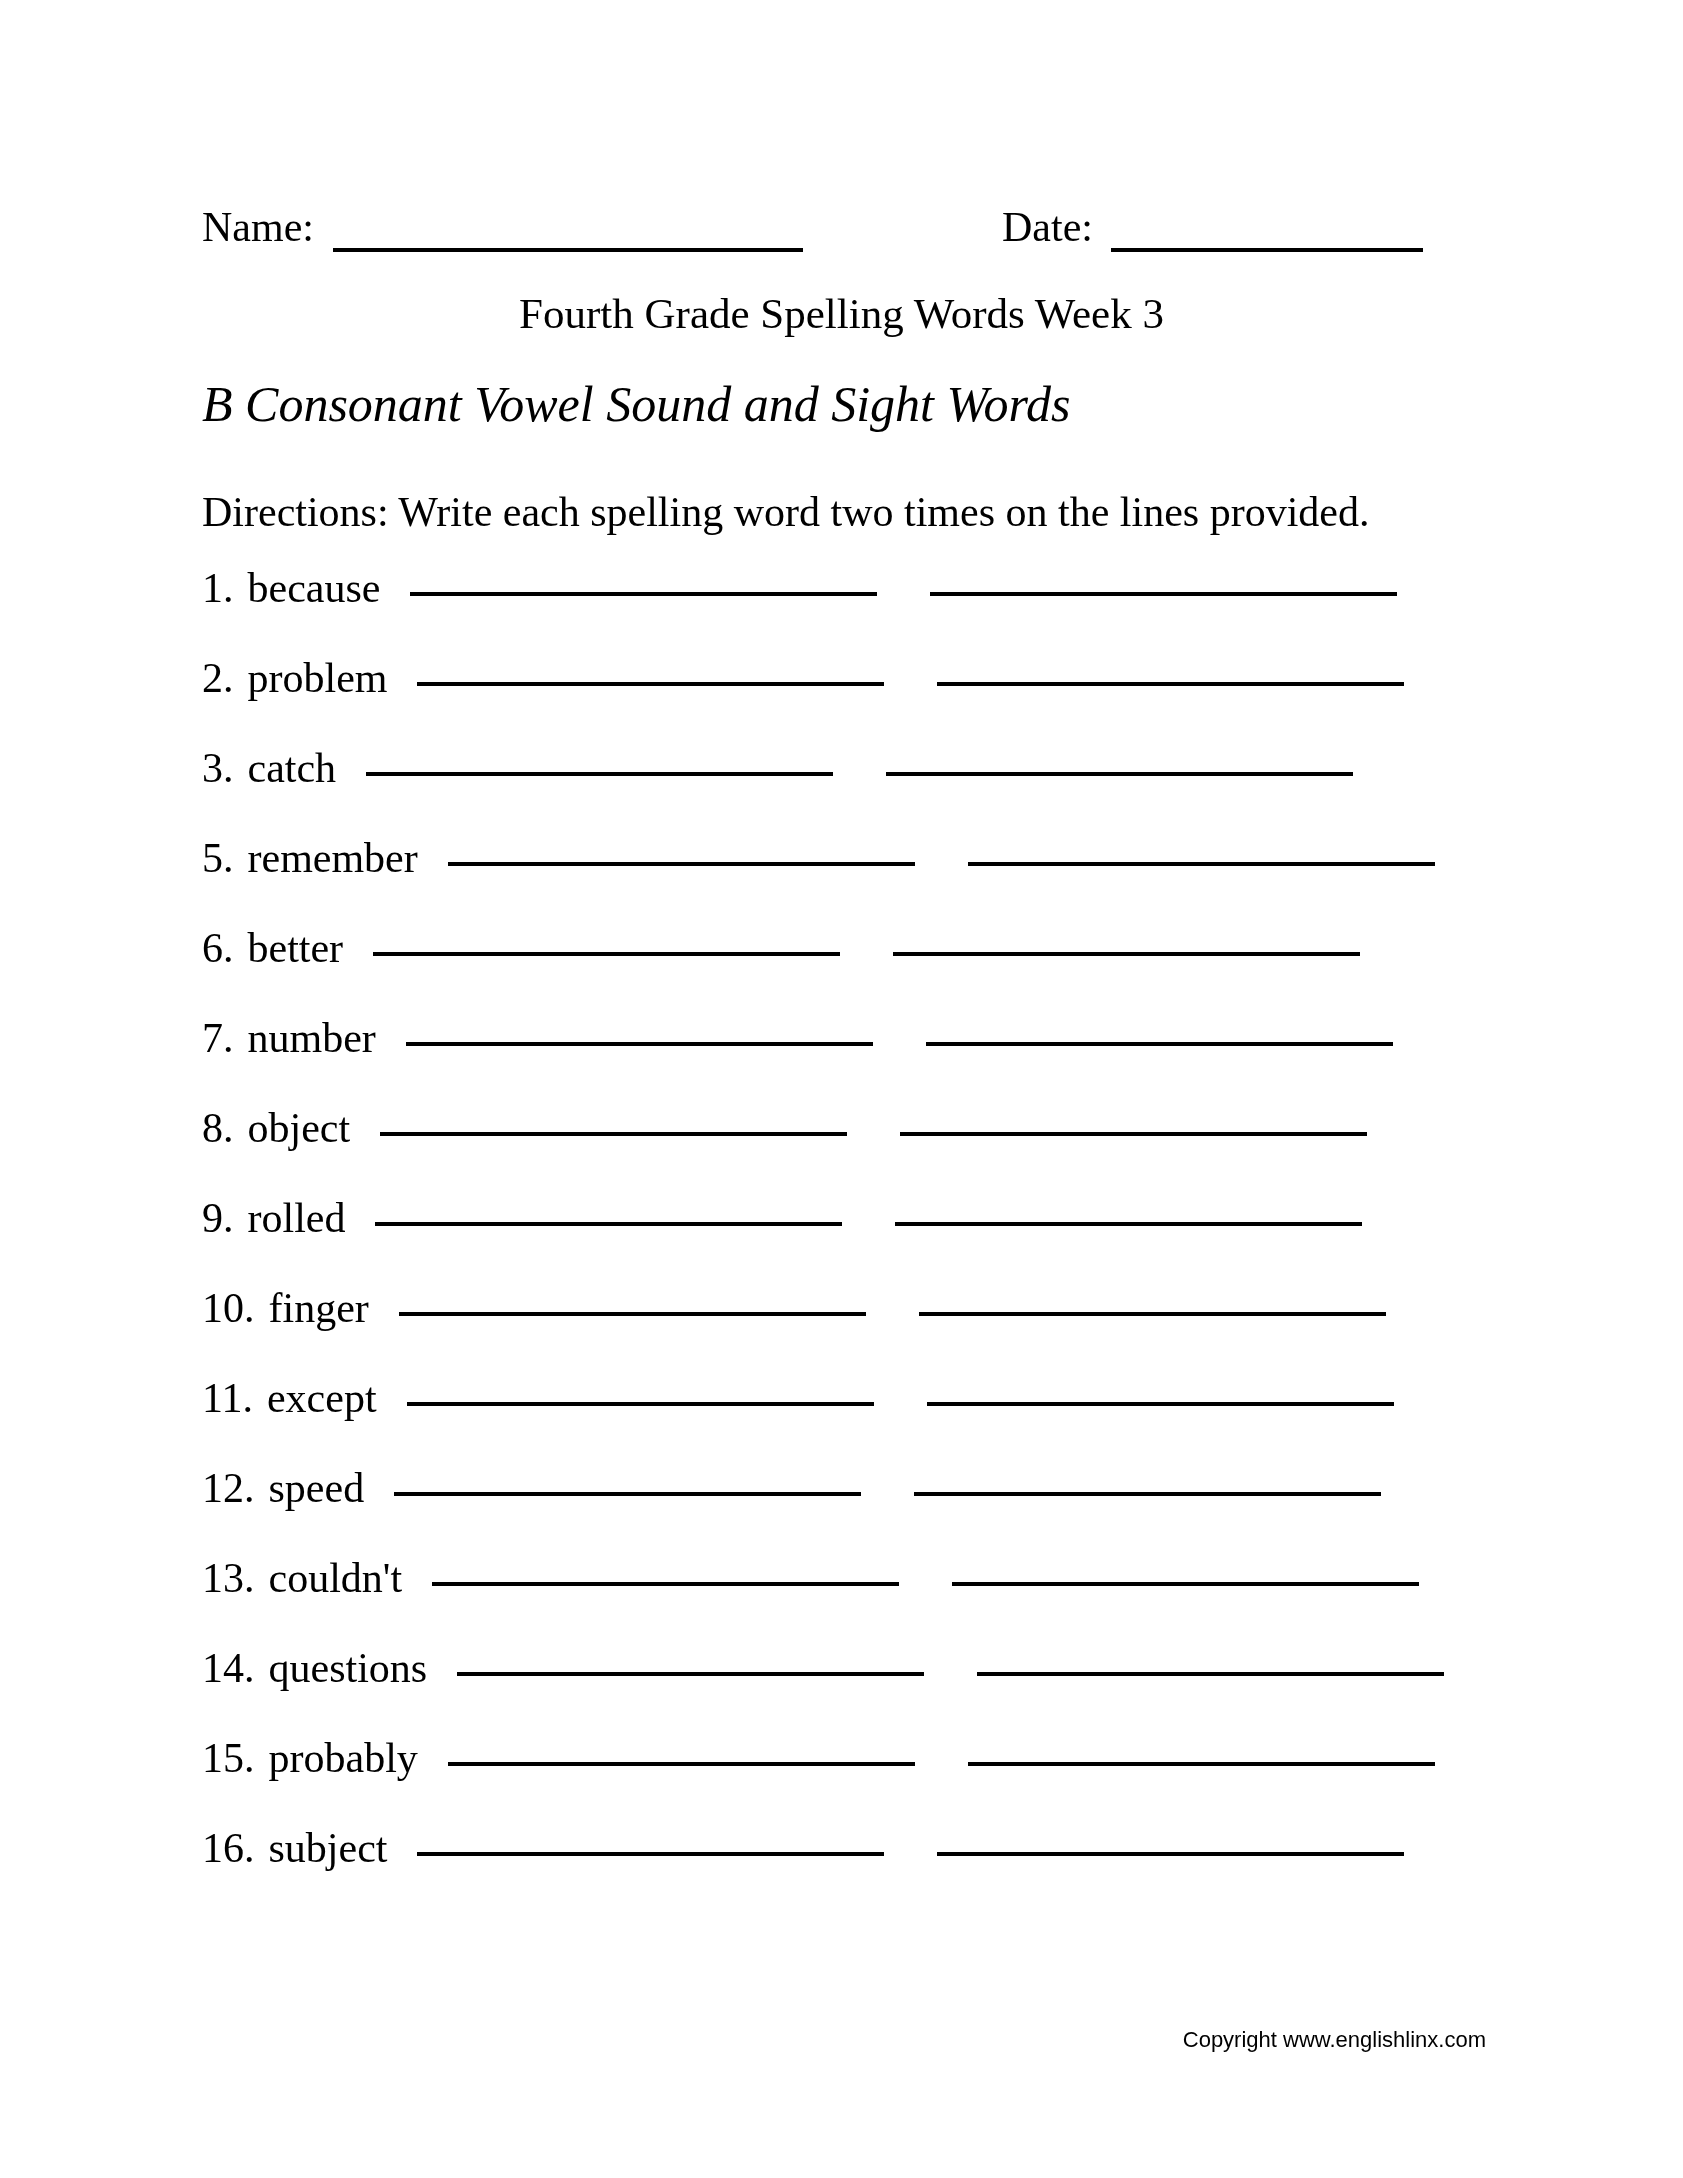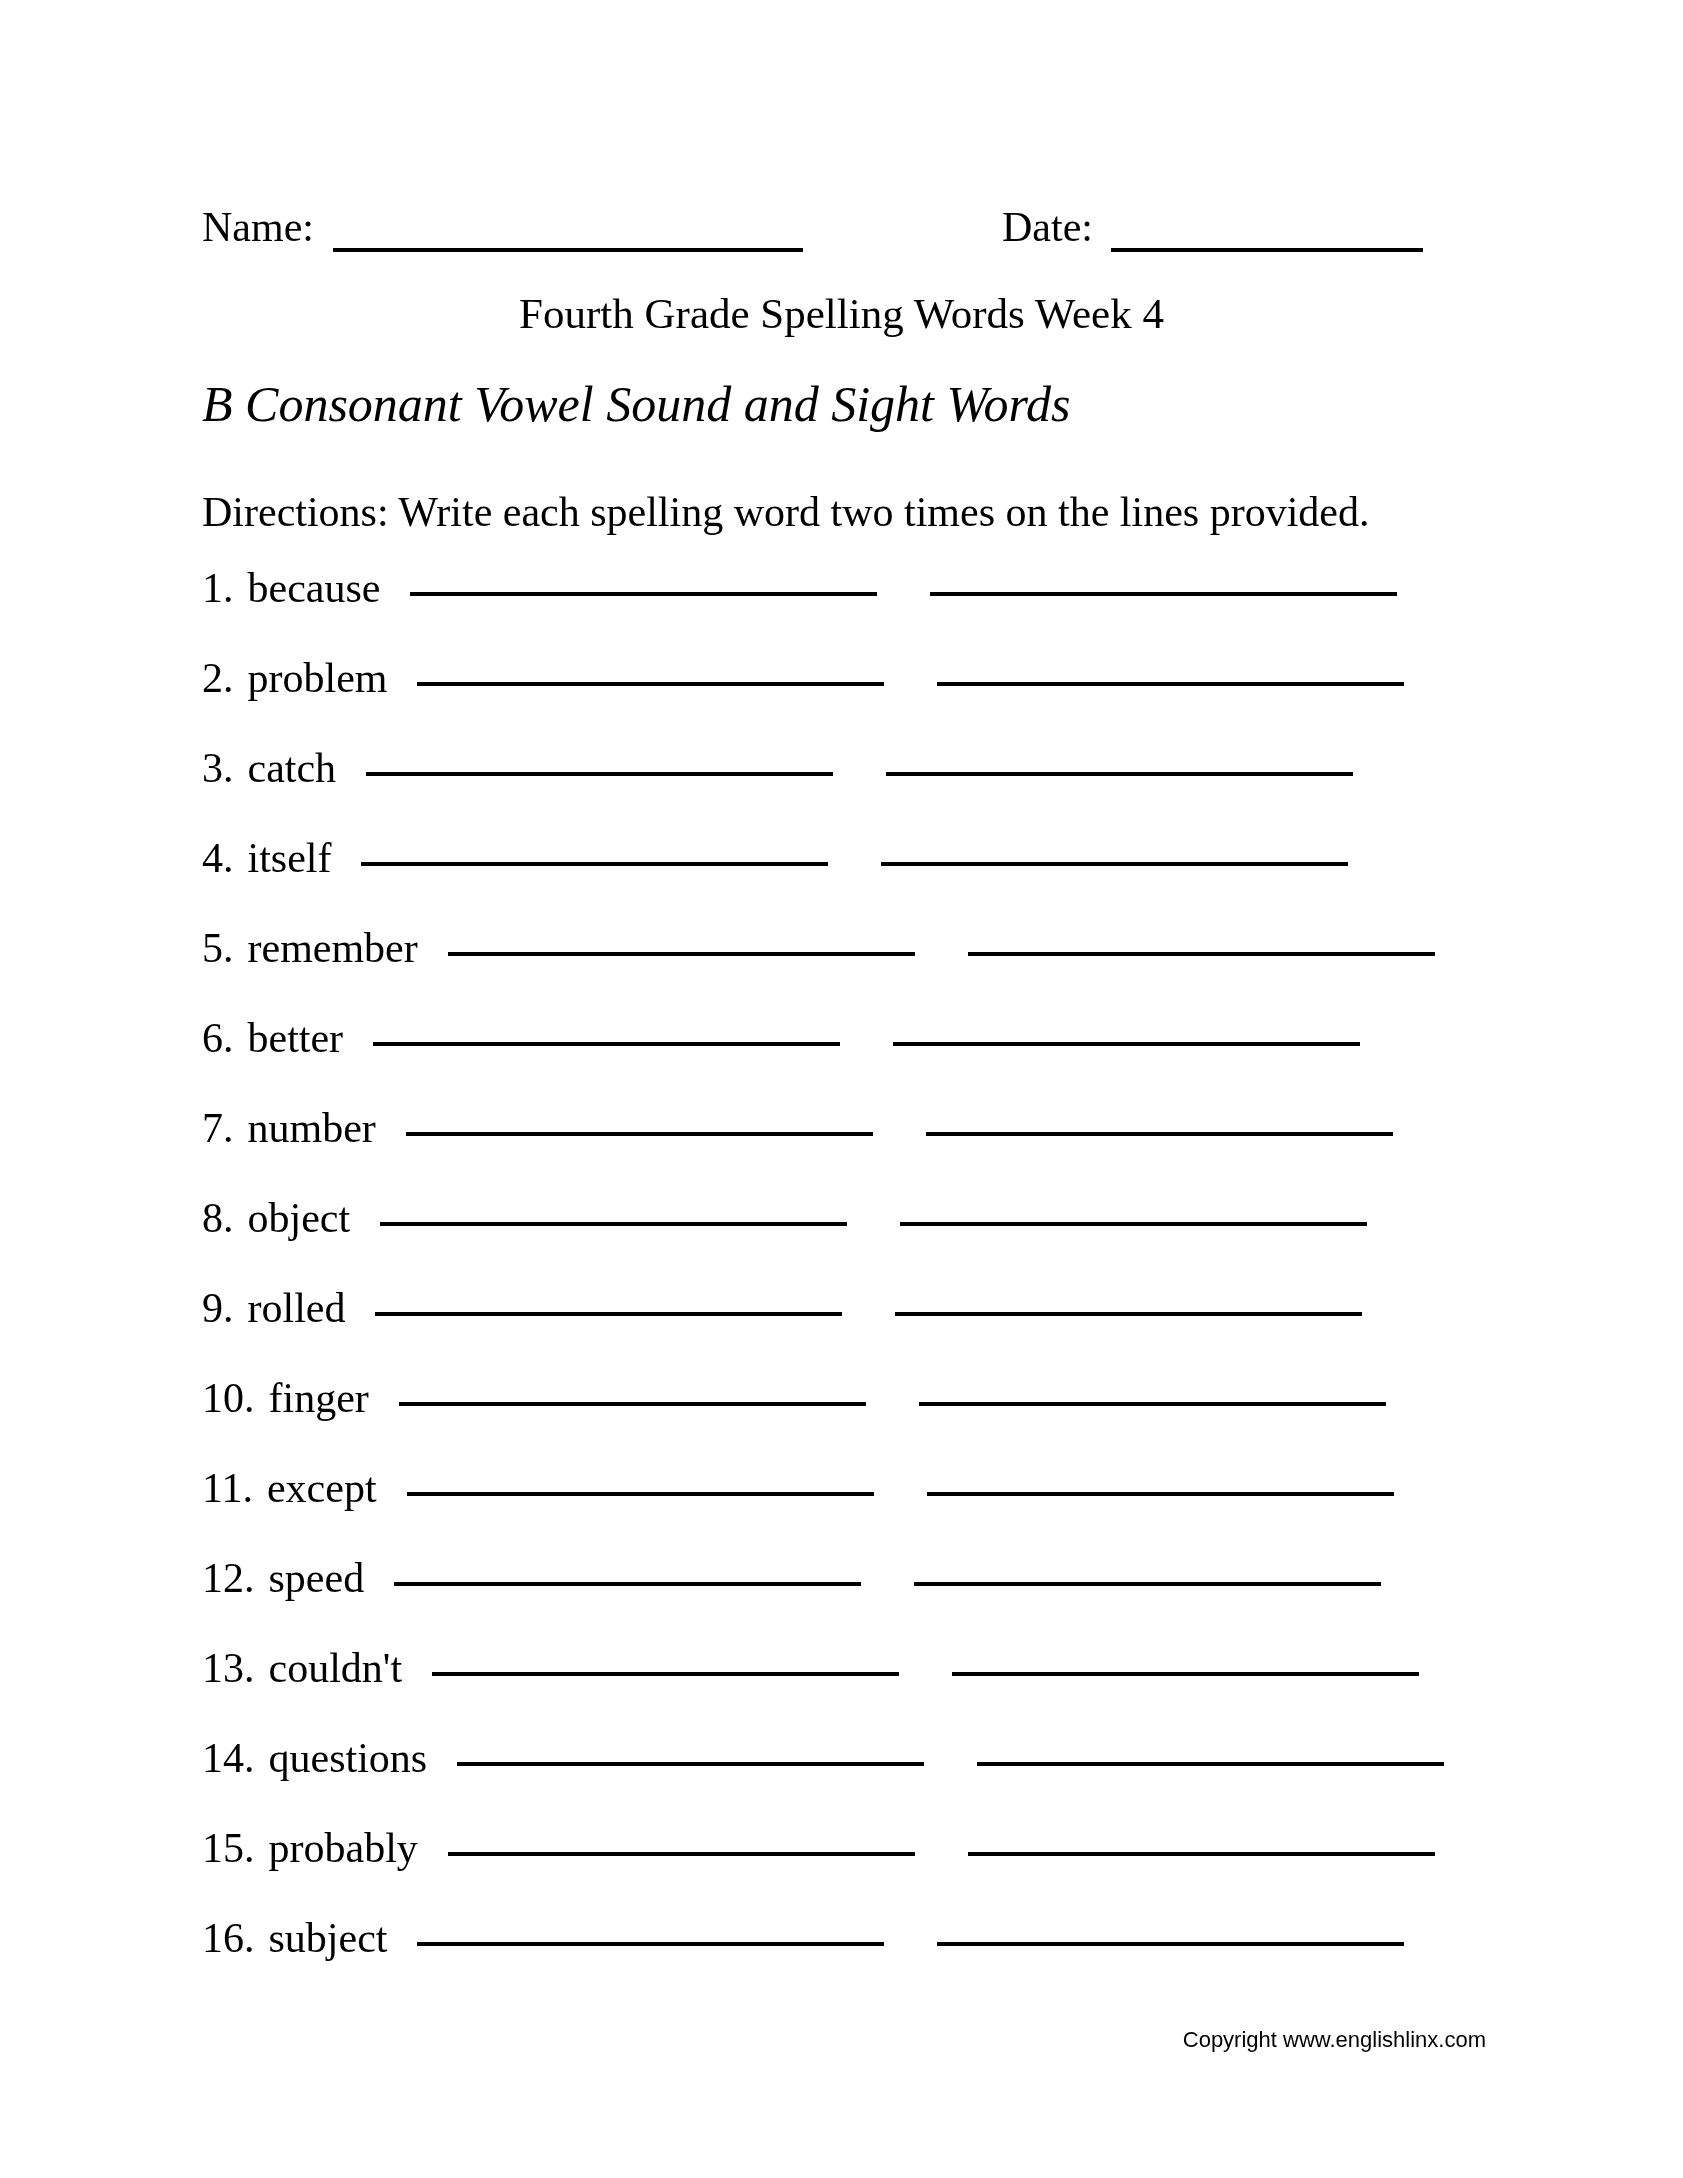--- a/index.html
+++ b/index.html
@@ -75,21 +75,21 @@
 <body>
 
 <div class="page">
 
   <span class="name-label">Name:</span>
   <span class="hline name-line"></span>
 
   <span class="date-label">Date:</span>
   <span class="hline date-line"></span>
 
-  <div class="title">Fourth Grade Spelling Words Week 4</div>
+  <div class="title">Fourth Grade Spelling Words Week 3</div>
 
   <div class="subtitle">B Consonant Vowel Sound and Sight Words</div>
 
   <div class="directions">Directions: Write each spelling word two times on the lines provided.</div>
 
   <div class="word-list">
   <div class="row">
     <span class="word-label"><span class="num">1.</span><span class="word">because</span></span>
     <span class="blank blank1"></span>
     <span class="blank blank2"></span>
@@ -100,25 +100,20 @@
     <span class="blank blank1"></span>
     <span class="blank blank2"></span>
   </div>
 
   <div class="row">
     <span class="word-label"><span class="num">3.</span><span class="word">catch</span></span>
     <span class="blank blank1"></span>
     <span class="blank blank2"></span>
   </div>
 
-  <div class="row">
-    <span class="word-label"><span class="num">4.</span><span class="word">itself</span></span>
-    <span class="blank blank1"></span>
-    <span class="blank blank2"></span>
-  </div>
 
   <div class="row">
     <span class="word-label"><span class="num">5.</span><span class="word">remember</span></span>
     <span class="blank blank1"></span>
     <span class="blank blank2"></span>
   </div>
 
   <div class="row">
     <span class="word-label"><span class="num">6.</span><span class="word">better</span></span>
     <span class="blank blank1"></span>

